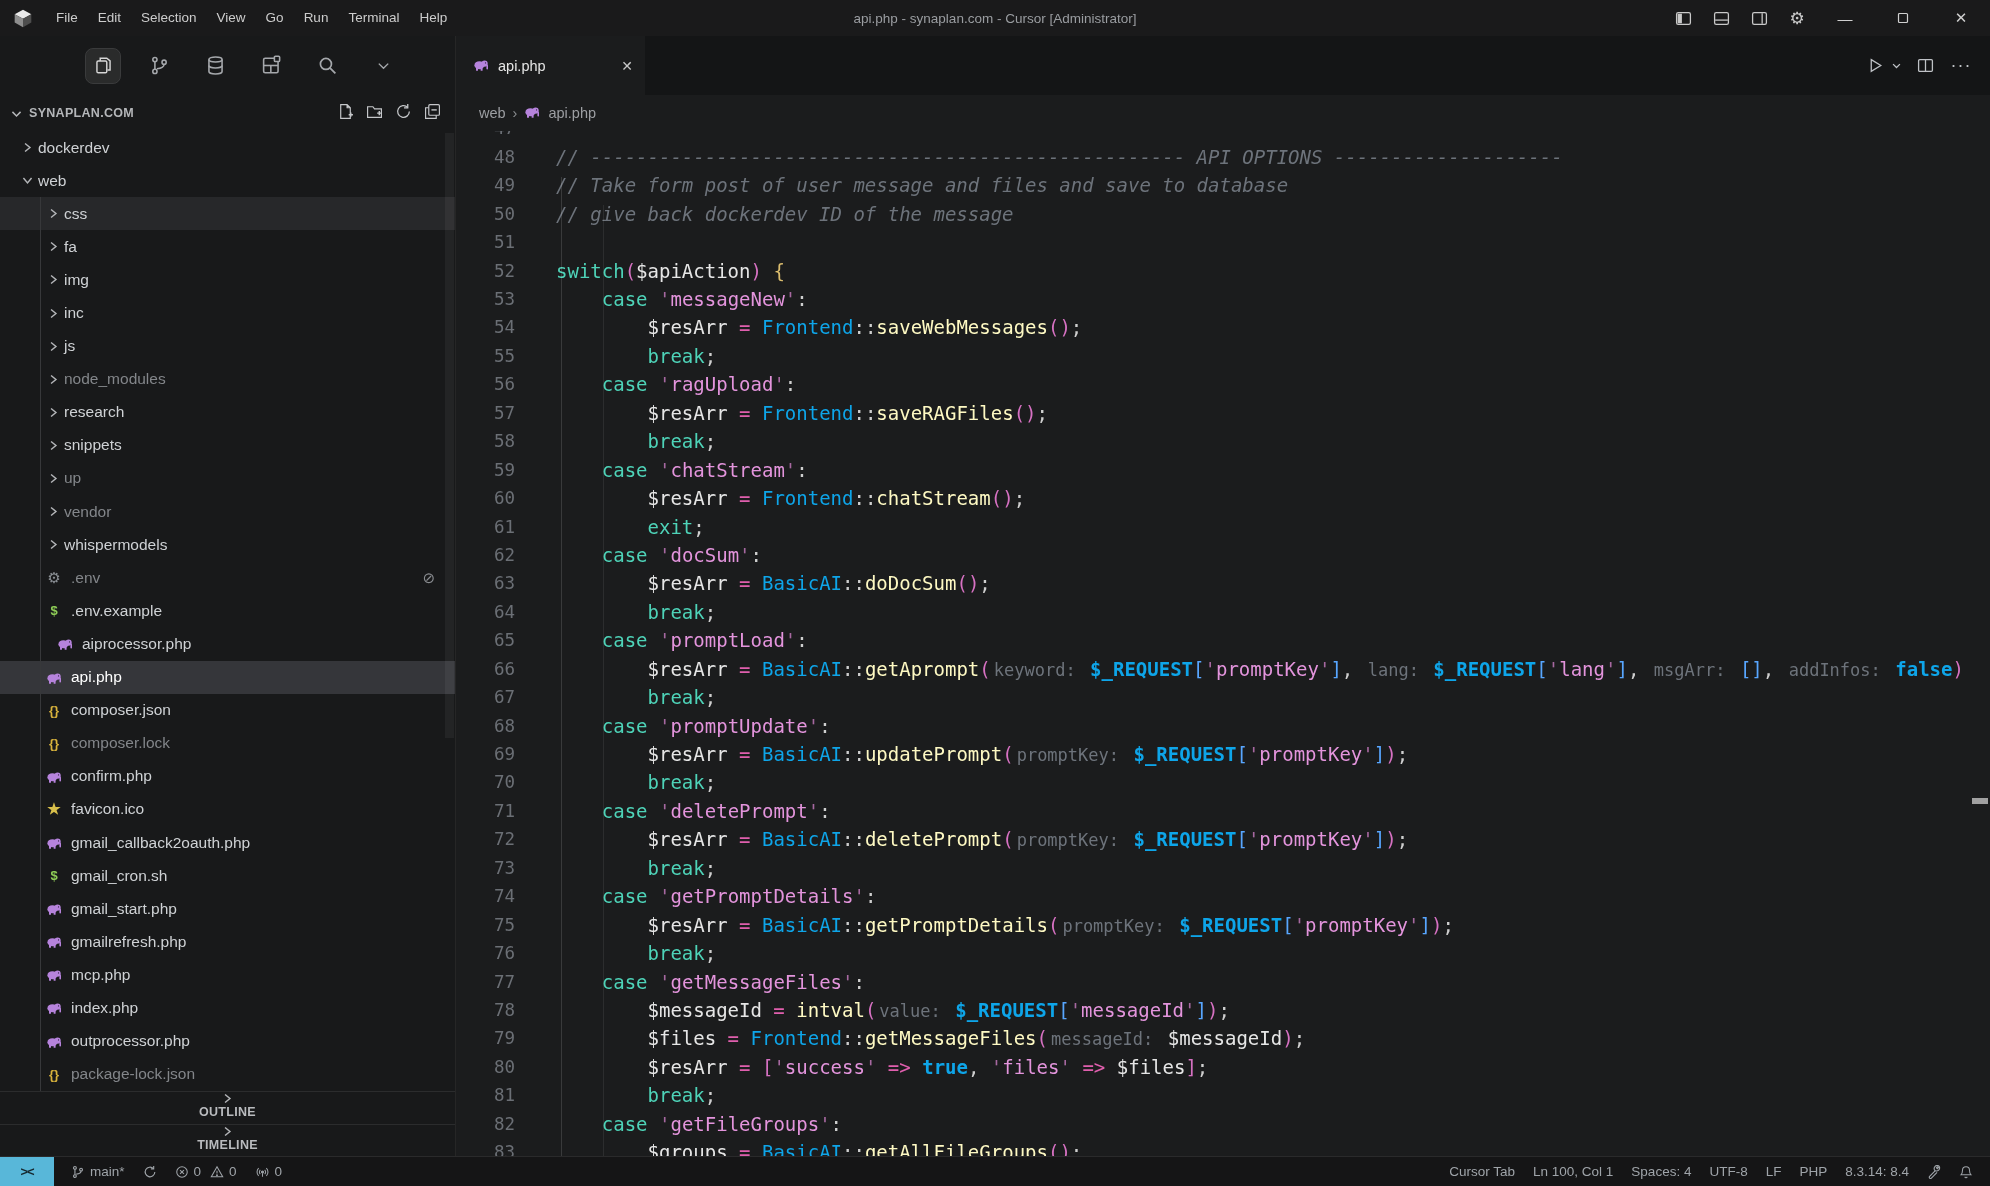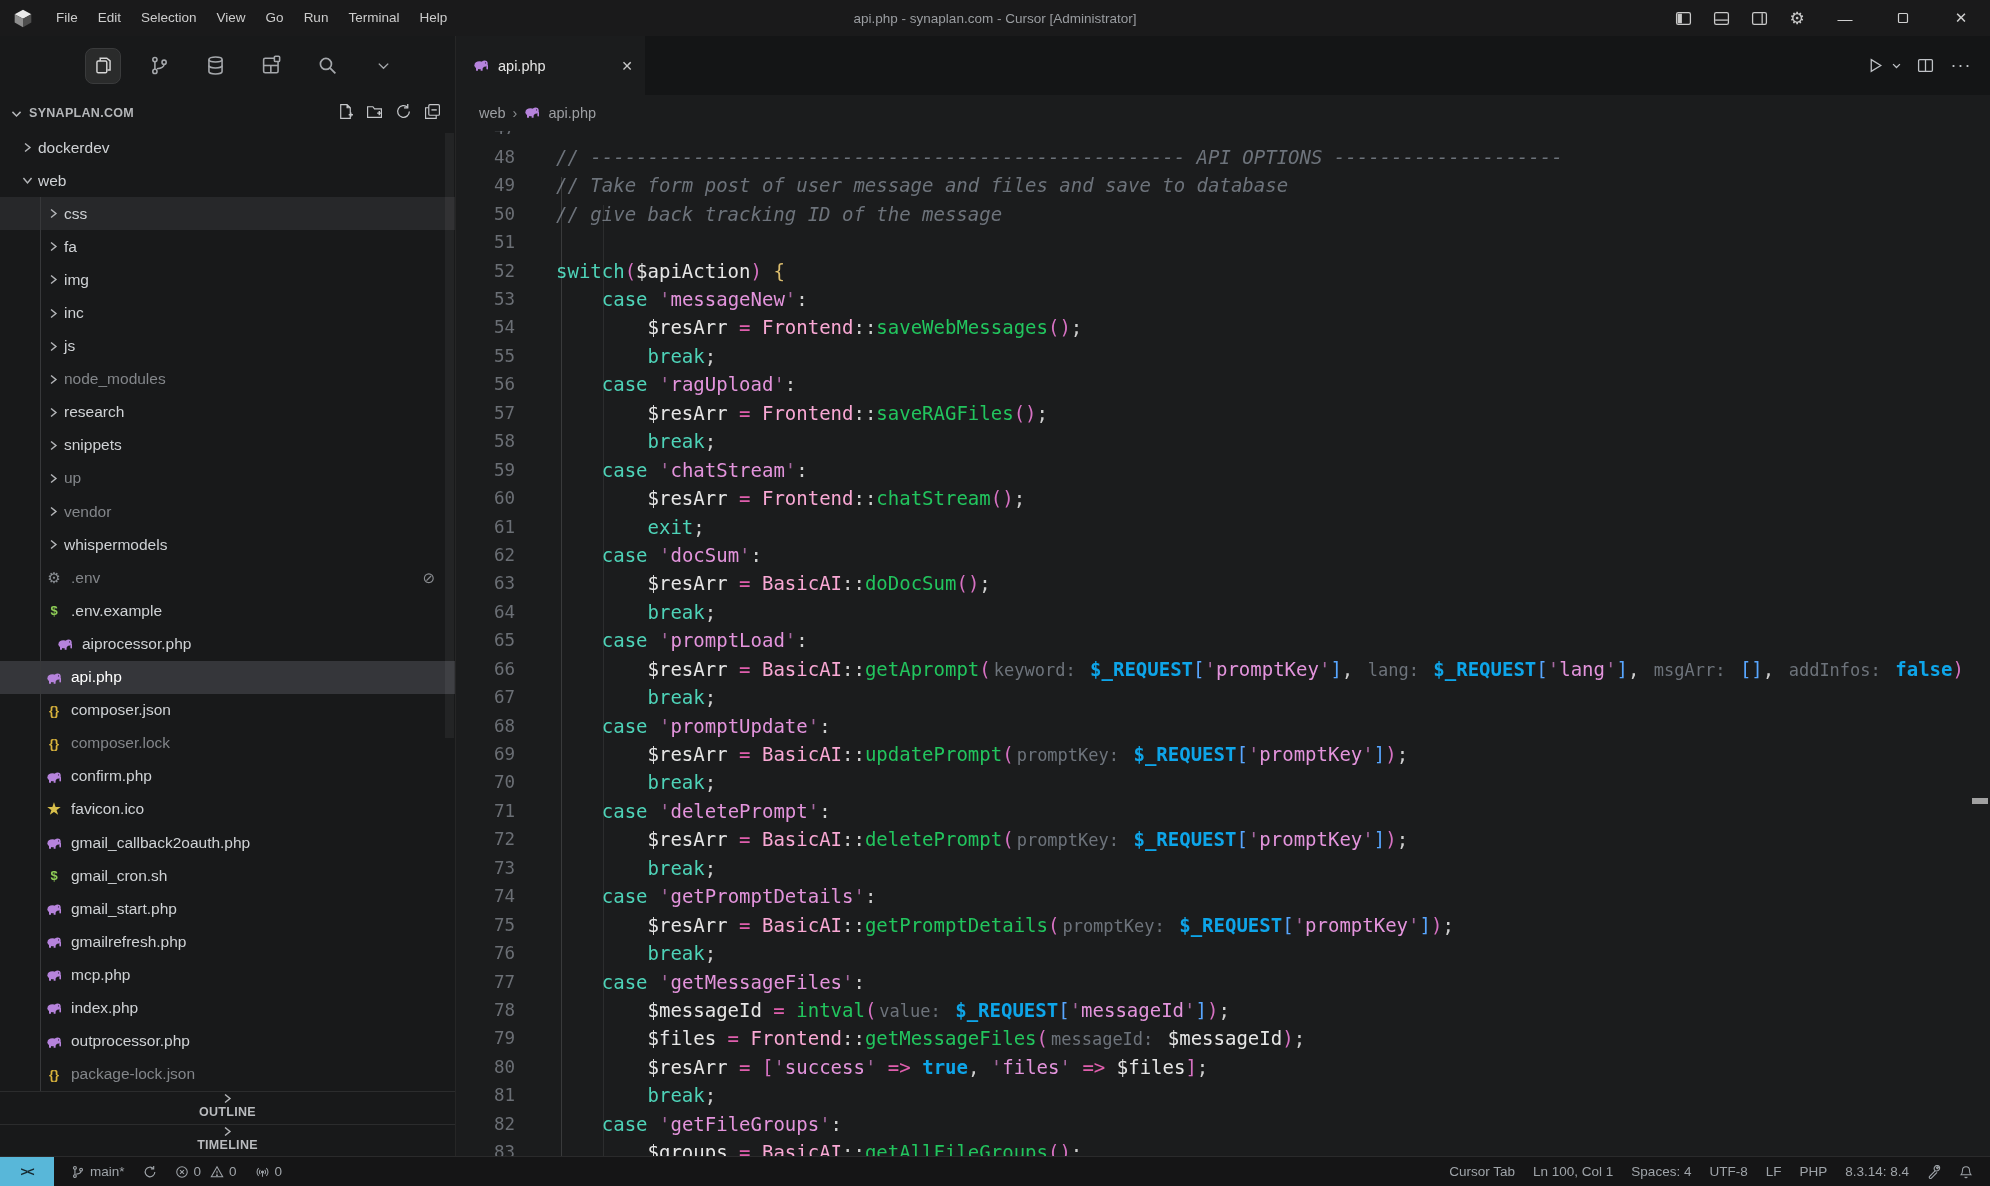--- a/index.html
+++ b/index.html
@@ -64,22 +64,22 @@
   .cl { height:28.44px; display:flex; font-family:"DejaVu Sans Mono", monospace; font-size:19px;
     line-height:28.44px; white-space:pre; }
   .cl .ln { width:58px; text-align:right; color:#6b6f75; flex:0 0 auto; font-size:17.5px; }
   .cl .gap { width:41px; flex:0 0 auto; }
   .cl .src { white-space:pre; }
   .guide { position:absolute; width:1px; background:#ffffff14; }
   .tk-c   { color:#6d737b; font-style:italic; }
   .tk-kw  { color:#4ed3b8; }
   .tk-str { color:#e394dc; }
   .tk-strq{ color:#a668a0; }
-  .tk-cls { color:#f9a8d4; }
-  .tk-fn  { color:#22c55e; }
+  .tk-cls { color:#0ea5e9; }
+  .tk-fn  { color:#fef9c3; }
   .tk-v   { color:#e6e6e6; }
   .tk-b   { color:#0ea5e9; font-weight:bold; }
   .tk-op  { color:#e05fae; }
   .tk-pn  { color:#cfcfcf; }
   .tk-b1  { color:#dbbd6e; }
   .tk-b2  { color:#d671c2; }
   .tk-b3  { color:#58a6ff; }
   .tk-h   { color:#6d737b; font-size:17px; padding:0 3px; }
   #scroll-marker { position:absolute; right:2px; top:762px; width:16px; height:6px; background:#b9b9b9; opacity:.85; }
 
@@ -581,21 +581,21 @@
             <circle cx="12.5" cy="5.9" r="0.55" fill="#2c1f3d"></circle>
           </svg></span>
       <span>api.php</span>
     </div>
 
     <div id="code-view">
       <div id="code-lines">
           <div class="cl"><span class="ln">47</span><span class="gap"></span><span class="src"></span></div>
           <div class="cl"><span class="ln">48</span><span class="gap"></span><span class="src"><span class="tk-c">// ---------------------------------------------------- API OPTIONS --------------------</span></span></div>
           <div class="cl"><span class="ln">49</span><span class="gap"></span><span class="src"><span class="tk-c">// Take form post of user message and files and save to database</span></span></div>
-          <div class="cl"><span class="ln">50</span><span class="gap"></span><span class="src"><span class="tk-c">// give back tracking ID of the message</span></span></div>
+          <div class="cl"><span class="ln">50</span><span class="gap"></span><span class="src"><span class="tk-c">// give back dockerdev ID of the message</span></span></div>
           <div class="cl"><span class="ln">51</span><span class="gap"></span><span class="src"></span></div>
           <div class="cl"><span class="ln">52</span><span class="gap"></span><span class="src"><span class="tk-kw">switch</span><span class="tk-b2">(</span><span class="tk-v">$apiAction</span><span class="tk-b2">) </span><span class="tk-b1">{</span></span></div>
           <div class="cl"><span class="ln">53</span><span class="gap"></span><span class="src"><span class="tk-pn">    </span><span class="tk-kw">case</span><span class="tk-pn"> </span><span class="tk-strq">'</span><span class="tk-str">messageNew</span><span class="tk-strq">'</span><span class="tk-pn">:</span></span></div>
           <div class="cl"><span class="ln">54</span><span class="gap"></span><span class="src"><span class="tk-pn">        </span><span class="tk-v">$resArr</span><span class="tk-pn"> </span><span class="tk-op">=</span><span class="tk-pn"> </span><span class="tk-cls">Frontend</span><span class="tk-pn">::</span><span class="tk-fn">saveWebMessages</span><span class="tk-b2">()</span><span class="tk-pn">;</span></span></div>
           <div class="cl"><span class="ln">55</span><span class="gap"></span><span class="src"><span class="tk-pn">        </span><span class="tk-kw">break</span><span class="tk-pn">;</span></span></div>
           <div class="cl"><span class="ln">56</span><span class="gap"></span><span class="src"><span class="tk-pn">    </span><span class="tk-kw">case</span><span class="tk-pn"> </span><span class="tk-strq">'</span><span class="tk-str">ragUpload</span><span class="tk-strq">'</span><span class="tk-pn">:</span></span></div>
           <div class="cl"><span class="ln">57</span><span class="gap"></span><span class="src"><span class="tk-pn">        </span><span class="tk-v">$resArr</span><span class="tk-pn"> </span><span class="tk-op">=</span><span class="tk-pn"> </span><span class="tk-cls">Frontend</span><span class="tk-pn">::</span><span class="tk-fn">saveRAGFiles</span><span class="tk-b2">()</span><span class="tk-pn">;</span></span></div>
           <div class="cl"><span class="ln">58</span><span class="gap"></span><span class="src"><span class="tk-pn">        </span><span class="tk-kw">break</span><span class="tk-pn">;</span></span></div>
           <div class="cl"><span class="ln">59</span><span class="gap"></span><span class="src"><span class="tk-pn">    </span><span class="tk-kw">case</span><span class="tk-pn"> </span><span class="tk-strq">'</span><span class="tk-str">chatStream</span><span class="tk-strq">'</span><span class="tk-pn">:</span></span></div>
           <div class="cl"><span class="ln">60</span><span class="gap"></span><span class="src"><span class="tk-pn">        </span><span class="tk-v">$resArr</span><span class="tk-pn"> </span><span class="tk-op">=</span><span class="tk-pn"> </span><span class="tk-cls">Frontend</span><span class="tk-pn">::</span><span class="tk-fn">chatStream</span><span class="tk-b2">()</span><span class="tk-pn">;</span></span></div>

